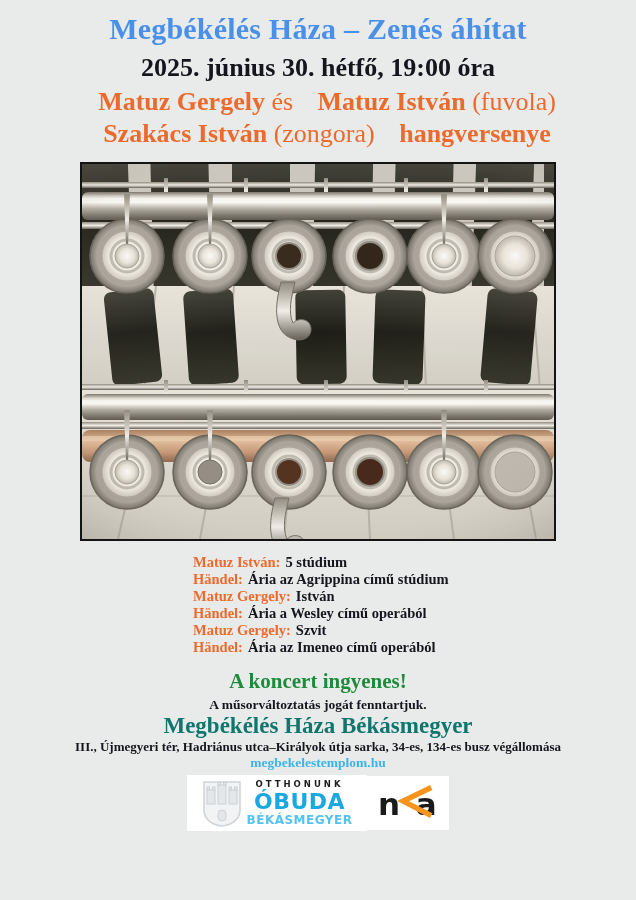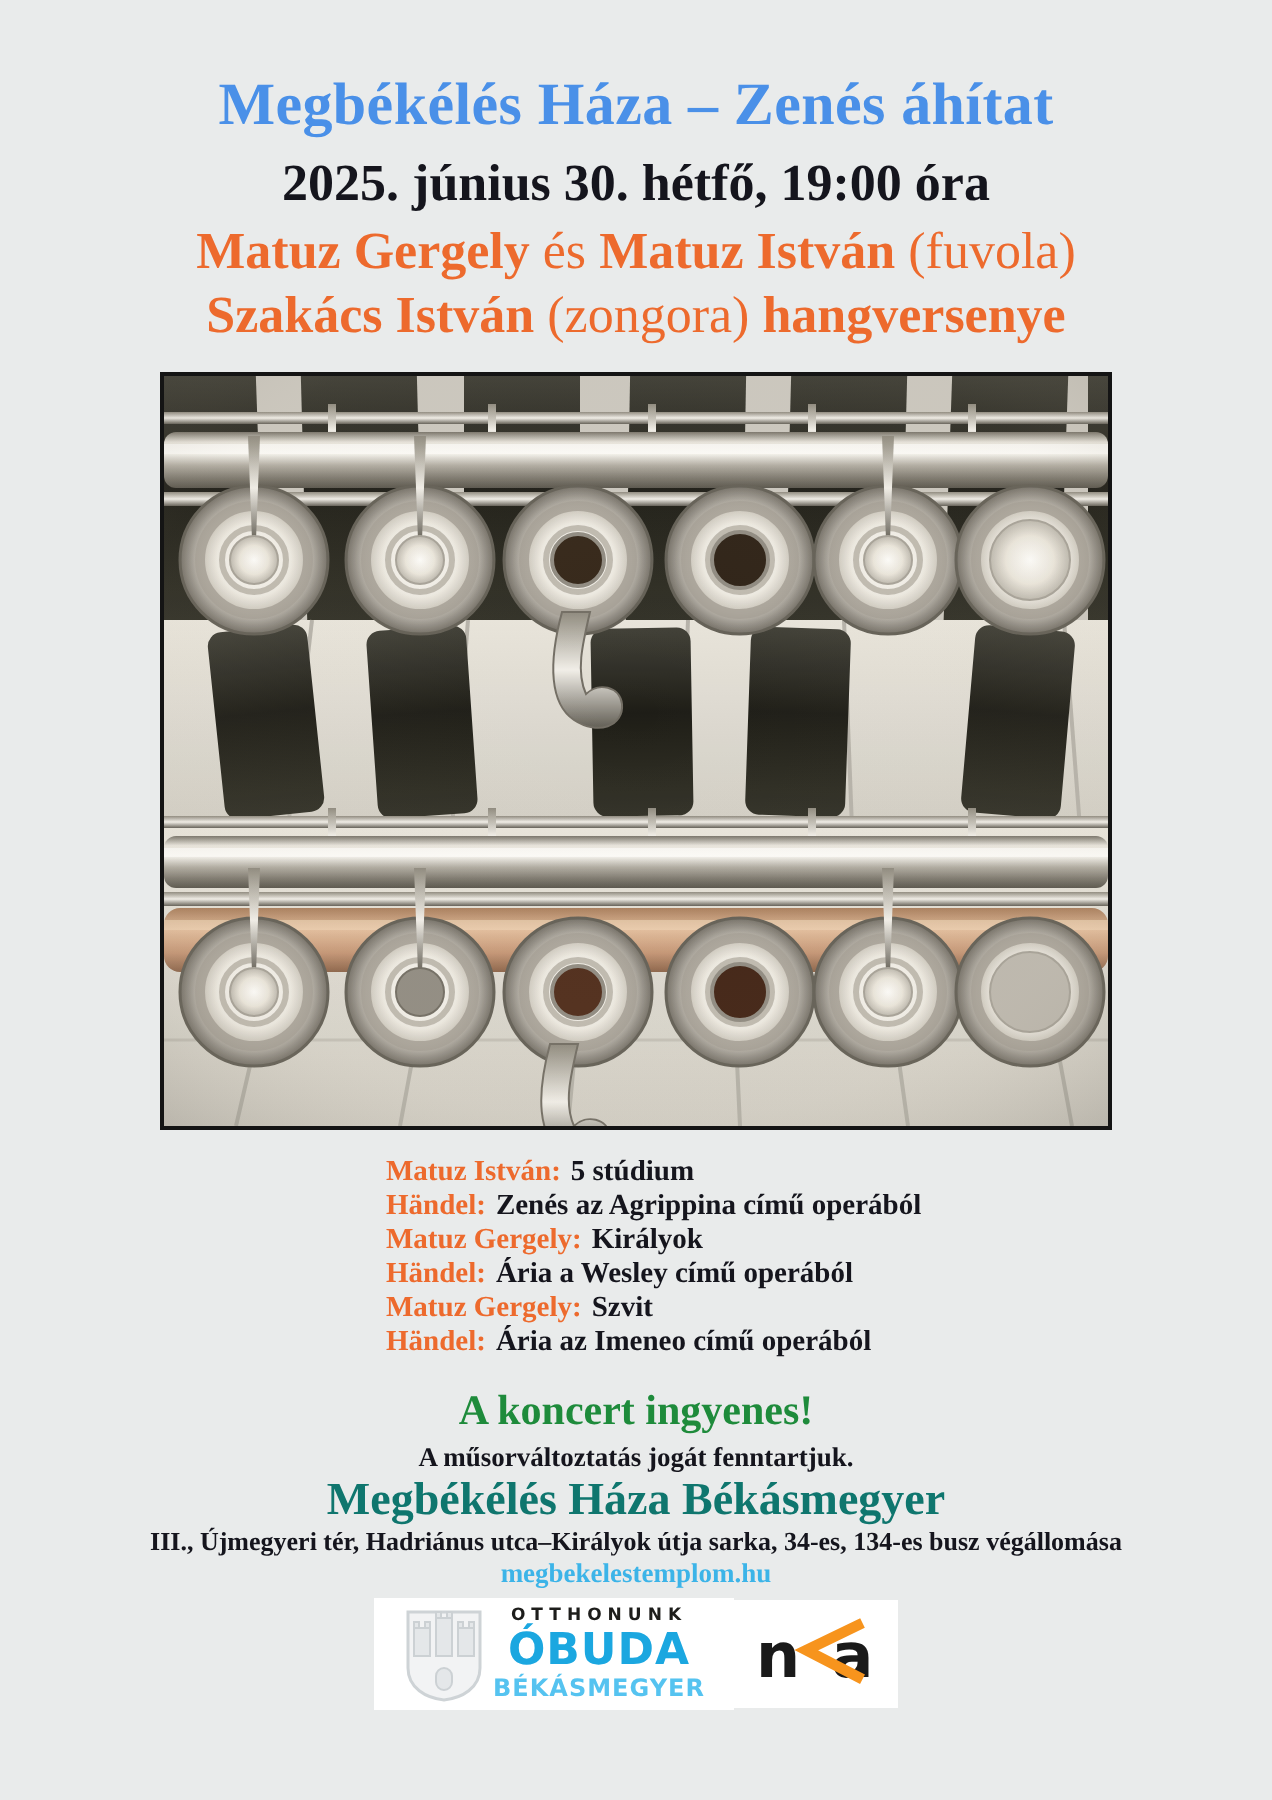--- a/index.html
+++ b/index.html
@@ -1,24 +1,24 @@
 <!DOCTYPE html>
 <html><head>
 <meta charset="utf-8">
 <style>
   html,body{margin:0;padding:0;background:#e9ebeb;}
   .poster{
     position:relative;width:636px;height:900px;background:#e9ebeb;
     font-family:"Liberation Serif",serif;overflow:hidden;box-sizing:border-box;
-    padding-top:36px;text-align:center;color:#15151d;
+    padding-top:12px;text-align:center;color:#15151d;
   }
   .title{font-size:30px;font-weight:bold;color:#4a90e8;line-height:34px;margin-bottom:5px;letter-spacing:.2px;}
   .date{font-size:26px;font-weight:bold;color:#15151d;line-height:33px;margin-bottom:2px;}
   .perf{font-size:26px;color:#ed6a2d;line-height:32px;}
-  .perf .b{font-weight:bold;}
+  .perf .b{font-weight:bold;margin-left:18px;}
   .photo-frame{width:472px;height:375px;margin:12px auto 0;border:2px solid #141414;background:#d9d6cf;}
   .photo-frame svg{display:block;}
   .program{margin:13px 0 0 193px;text-align:left;font-size:14.5px;font-weight:bold;line-height:17px;}
   .plabel{color:#ed6a2d;}
   .ppiece{color:#15151d;margin-left:5px;}
   .free{margin-top:13px;font-size:21px;font-weight:bold;color:#1e8b3b;line-height:25px;}
   .disclaimer{margin-top:3px;font-size:13.5px;font-weight:bold;line-height:16px;}
   .venue{font-size:23px;font-weight:bold;color:#0f766e;line-height:26px;}
   .address{font-size:13px;font-weight:bold;line-height:16px;}
   .website{font-size:13.5px;font-weight:bold;color:#3cb4e8;line-height:15px;cursor:pointer;}
@@ -224,22 +224,22 @@
         <path d="M193 334c-7 26-6 46 6 54 12 8 25 3 24-8-1-9-12-11-18-5-5-11-2-24 2-41z" fill="url(#gRod)" stroke="#6f6b64" stroke-width="1"></path>
       </g>
 
       <rect x="0" y="0" width="472" height="375" fill="#c8a87e" opacity="0.05"></rect>
       <rect x="0" y="0" width="472" height="375" fill="url(#gVig)"></rect>
     </svg>
   </div>
 
   <div class="program">
     <div class="prow"><span class="plabel">Matuz István:</span><span class="ppiece">5 stúdium</span></div>
-    <div class="prow"><span class="plabel">Händel:</span><span class="ppiece">Zenés az Agrippina című operából</span></div>
-    <div class="prow"><span class="plabel">Matuz Gergely:</span><span class="ppiece">Királyok</span></div>
+    <div class="prow"><span class="plabel">Händel:</span><span class="ppiece">Ária az Agrippina című stúdium</span></div>
+    <div class="prow"><span class="plabel">Matuz Gergely:</span><span class="ppiece">István</span></div>
     <div class="prow"><span class="plabel">Händel:</span><span class="ppiece">Ária a Wesley című operából</span></div>
     <div class="prow"><span class="plabel">Matuz Gergely:</span><span class="ppiece">Szvit</span></div>
     <div class="prow"><span class="plabel">Händel:</span><span class="ppiece">Ária az Imeneo című operából</span></div>
   </div>
 
   <div class="free">A koncert ingyenes!</div>
   <div class="disclaimer">A műsorváltoztatás jogát fenntartjuk.</div>
   <div class="venue">Megbékélés Háza Békásmegyer</div>
   <div class="address">III., Újmegyeri tér, Hadriánus utca–Királyok útja sarka, 34-es, 134-es busz végállomása</div>
   <div class="website">megbekelestemplom.hu</div>

